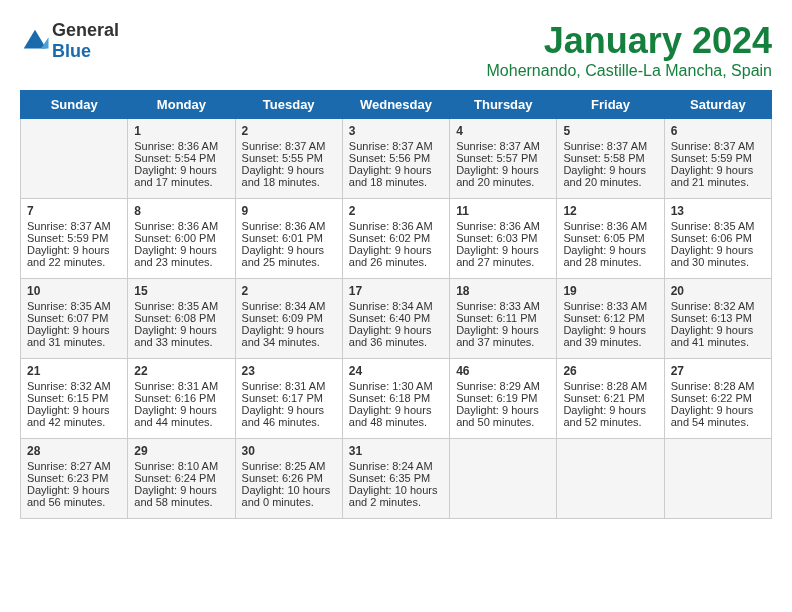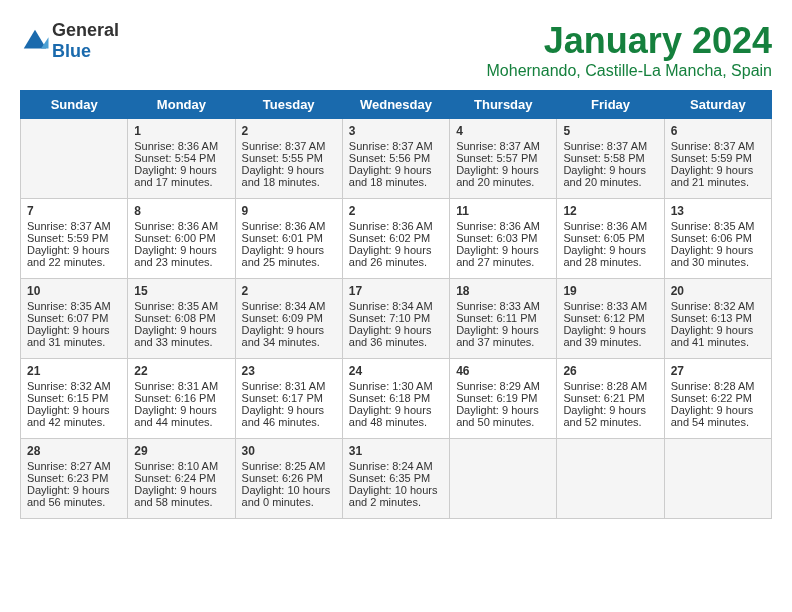--- a/index.html
+++ b/index.html
@@ -216,21 +216,21 @@
         </td>
         <td>
           <span class="day-number">2</span>
           <div>Sunrise: 8:34 AM</div>
           <div>Sunset: 6:09 PM</div>
           <div>Daylight: 9 hours and 34 minutes.</div>
         </td>
         <td>
           <span class="day-number">17</span>
           <div>Sunrise: 8:34 AM</div>
-          <div>Sunset: 7:10 PM</div>
+          <div>Sunset: 6:40 PM</div>
           <div>Daylight: 9 hours and 36 minutes.</div>
         </td>
         <td>
           <span class="day-number">18</span>
           <div>Sunrise: 8:33 AM</div>
           <div>Sunset: 6:11 PM</div>
           <div>Daylight: 9 hours and 37 minutes.</div>
         </td>
         <td>
           <span class="day-number">19</span>

